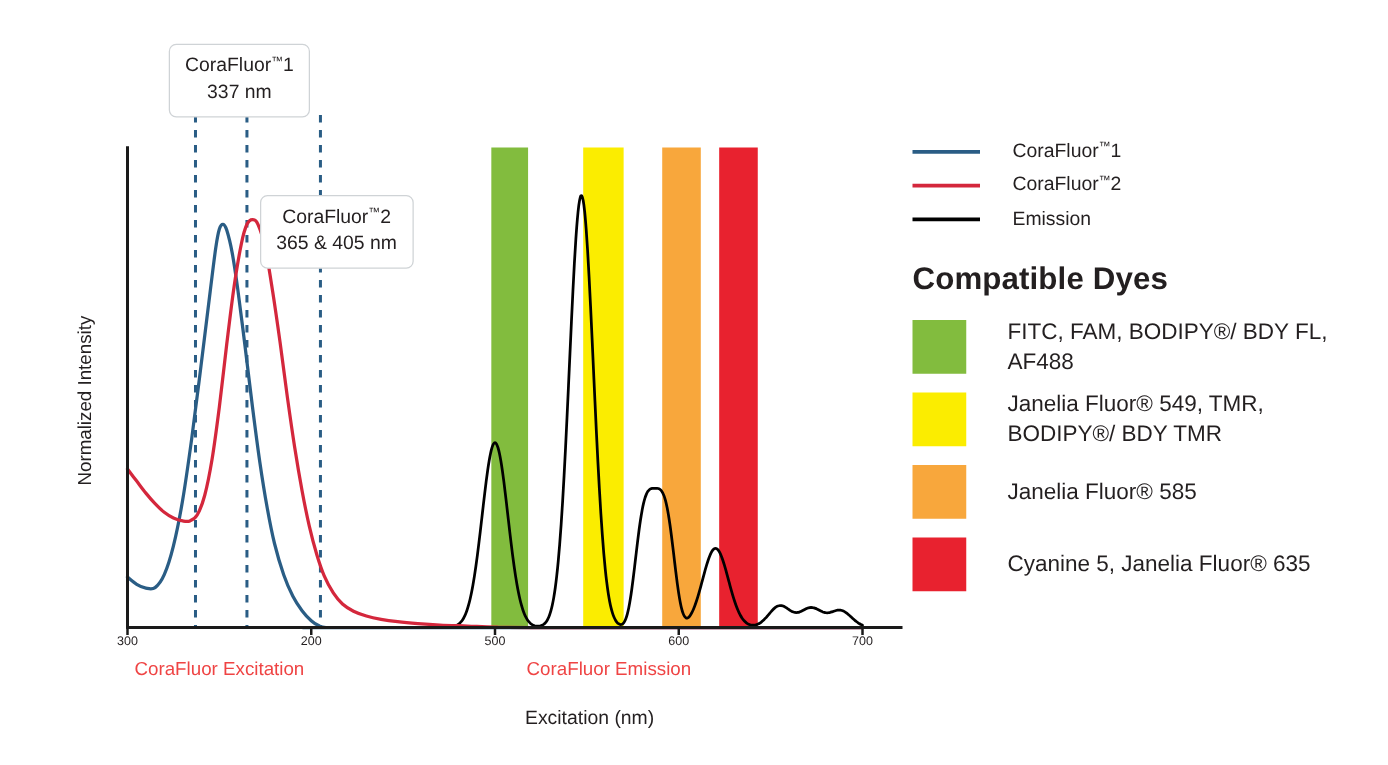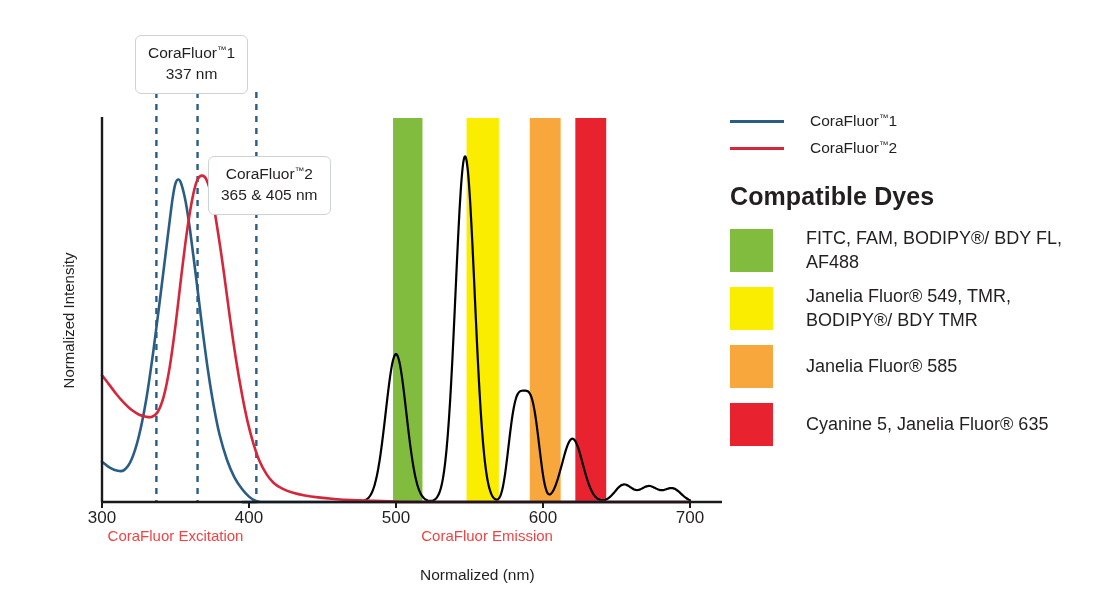--- a/index.html
+++ b/index.html
@@ -47,21 +47,21 @@
   .callout .ln { display: block; }
   .tm {
     font-size: 9.5px;
     vertical-align: 0.55em;
     letter-spacing: 0;
   }
 
   
   .axis-tick {
     position: absolute;
-    font-size: 17px;
+    font-size: 10px;
     color: #231f20;
     transform: translateX(-50%);
     white-space: nowrap;
   }
   .axis-sub {
     position: absolute;
     font-size: 15px;
     color: #ef4444;
     transform: translateX(-50%);
     white-space: nowrap;
@@ -168,42 +168,46 @@
     <span class="ln">337 nm</span>
   </div>
 
   <div class="callout" id="callout-2">
     <span class="ln"><span>CoraFluor</span><span class="tm">™</span><span>2</span></span>
     <span class="ln">365 &amp; 405 nm</span>
   </div>
 
   <div id="tick-layer">
       <div class="axis-tick" style="left: 102px; top: 508px;">300</div>
-      <div class="axis-tick" style="left: 249px; top: 508px;">400</div>
+      <div class="axis-tick" style="left: 249px; top: 508px;">200</div>
       <div class="axis-tick" style="left: 396px; top: 508px;">500</div>
       <div class="axis-tick" style="left: 543px; top: 508px;">600</div>
       <div class="axis-tick" style="left: 690px; top: 508px;">700</div>
       <div class="axis-sub" style="left: 175.5px; top: 527px;">CoraFluor Excitation</div>
       <div class="axis-sub" style="left: 487.1px; top: 527px;">CoraFluor Emission</div>
     </div>
 
-  <div id="x-axis-title">Normalized (nm)</div>
+  <div id="x-axis-title">Excitation (nm)</div>
   <div id="y-axis-title">Normalized Intensity</div>
 
   <div id="right-panel">
 
     <div id="legend-list">
         <div class="legend-row">
           <span class="legend-swatch-line" style="background: rgb(42, 93, 133);"></span>
           <span class="legend-label"><span>CoraFluor</span><span class="tm">™</span><span>1</span></span>
         </div>
         <div class="legend-row">
           <span class="legend-swatch-line" style="background: rgb(212, 39, 60);"></span>
           <span class="legend-label"><span>CoraFluor</span><span class="tm">™</span><span>2</span></span>
         </div>
+        <div class="legend-row">
+          <span class="legend-swatch-line" style="background: rgb(0, 0, 0);"></span>
+          <span class="legend-label"><span>Emission</span></span>
+        </div>
       </div>
 
     <div id="dyes-heading">Compatible Dyes</div>
 
     <div id="dye-list">
         <div class="dye-row">
           <span class="dye-swatch" style="background: rgb(130, 188, 62);"></span>
           <span class="dye-label">
             <span class="ln2">FITC, FAM, BODIPY®/ BDY FL, AF488</span>
           </span>

